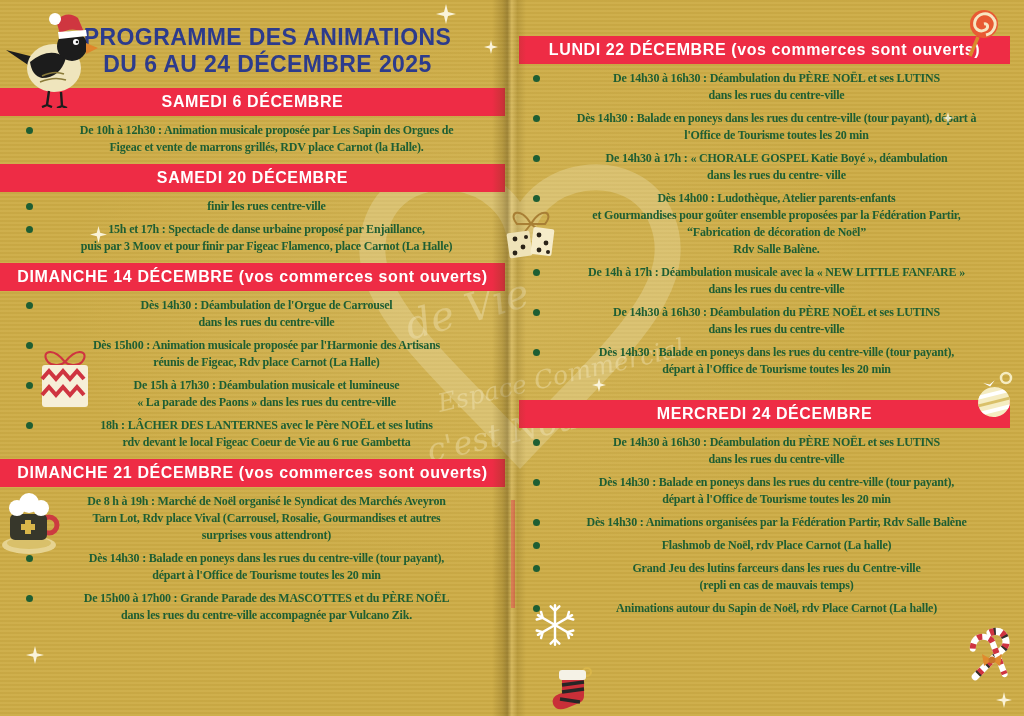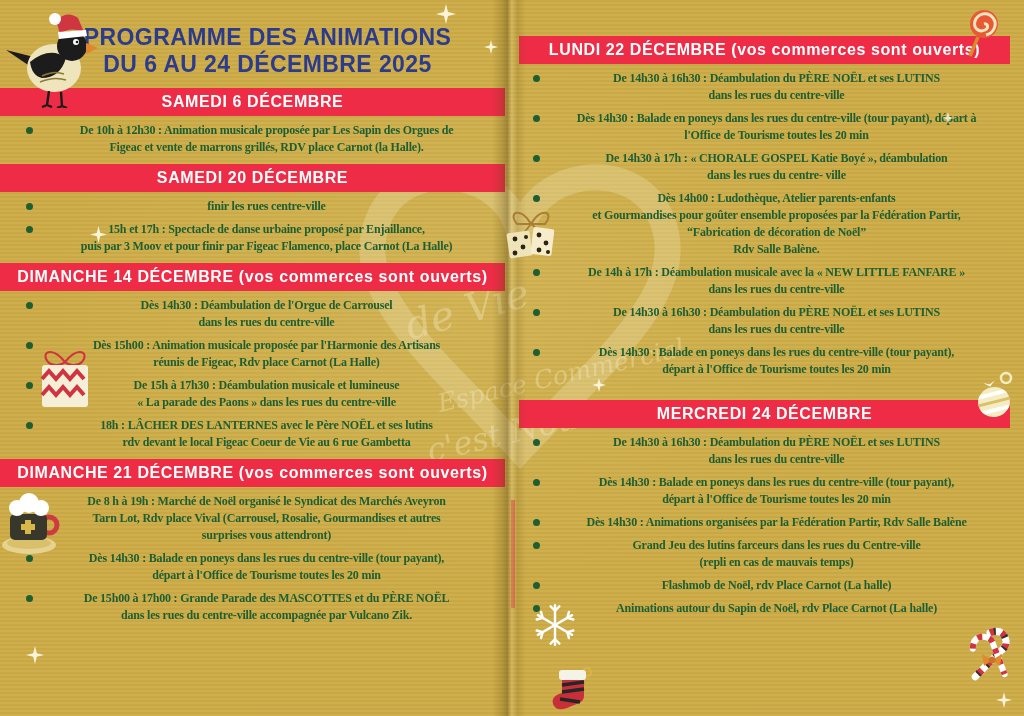--- a/index.html
+++ b/index.html
@@ -240,28 +240,28 @@
         </div>
         <div class="event">
           <span class="bullet-icon"></span>
           <div class="event-text">
             <div class="event-line">Dès 14h30 : Animations organisées par la Fédération Partir, Rdv Salle Balène</div>
           </div>
         </div>
         <div class="event">
           <span class="bullet-icon"></span>
           <div class="event-text">
+            <div class="event-line">Flashmob de Noël, rdv Place Carnot (La halle)</div>
+          </div>
+        </div>
+        <div class="event">
+          <span class="bullet-icon"></span>
+          <div class="event-text">
             <div class="event-line">Grand Jeu des lutins farceurs dans les rues du Centre-ville</div>
             <div class="event-line">(repli en cas de mauvais temps)</div>
-          </div>
-        </div>
-        <div class="event">
-          <span class="bullet-icon"></span>
-          <div class="event-text">
-            <div class="event-line">Flashmob de Noël, rdv Place Carnot (La halle)</div>
           </div>
         </div>
         <div class="event">
           <span class="bullet-icon"></span>
           <div class="event-text">
             <div class="event-line">Animations autour du Sapin de Noël, rdv Place Carnot (La halle)</div>
           </div>
         </div>
       </div>
     </div>

